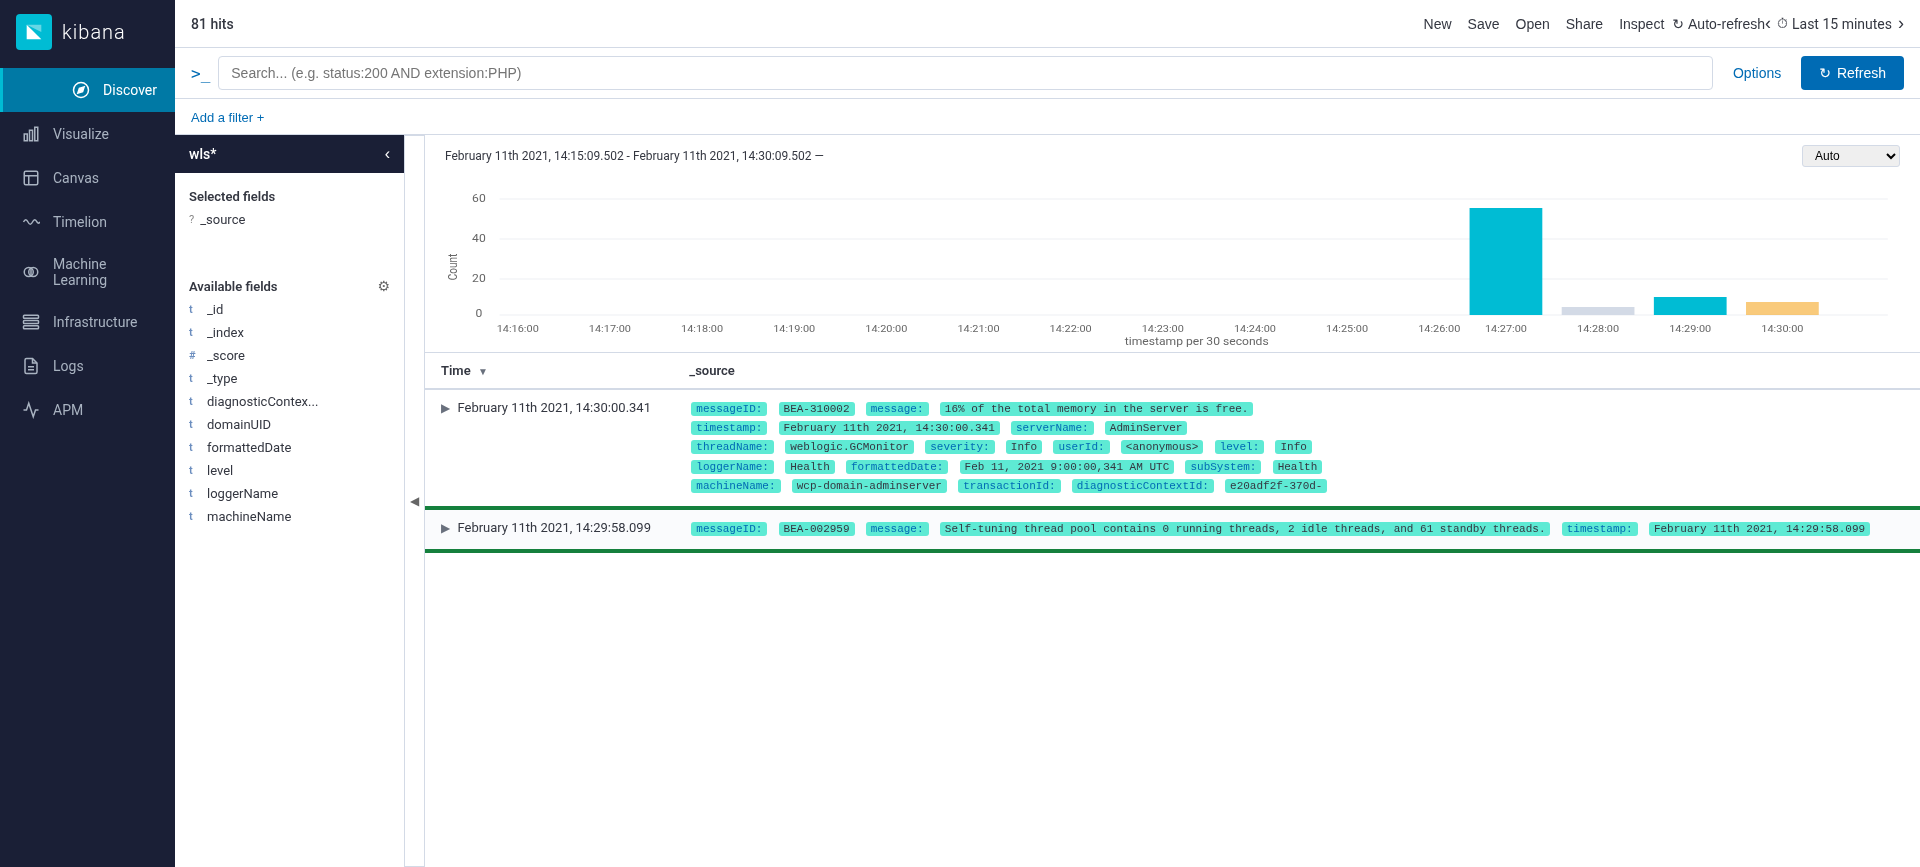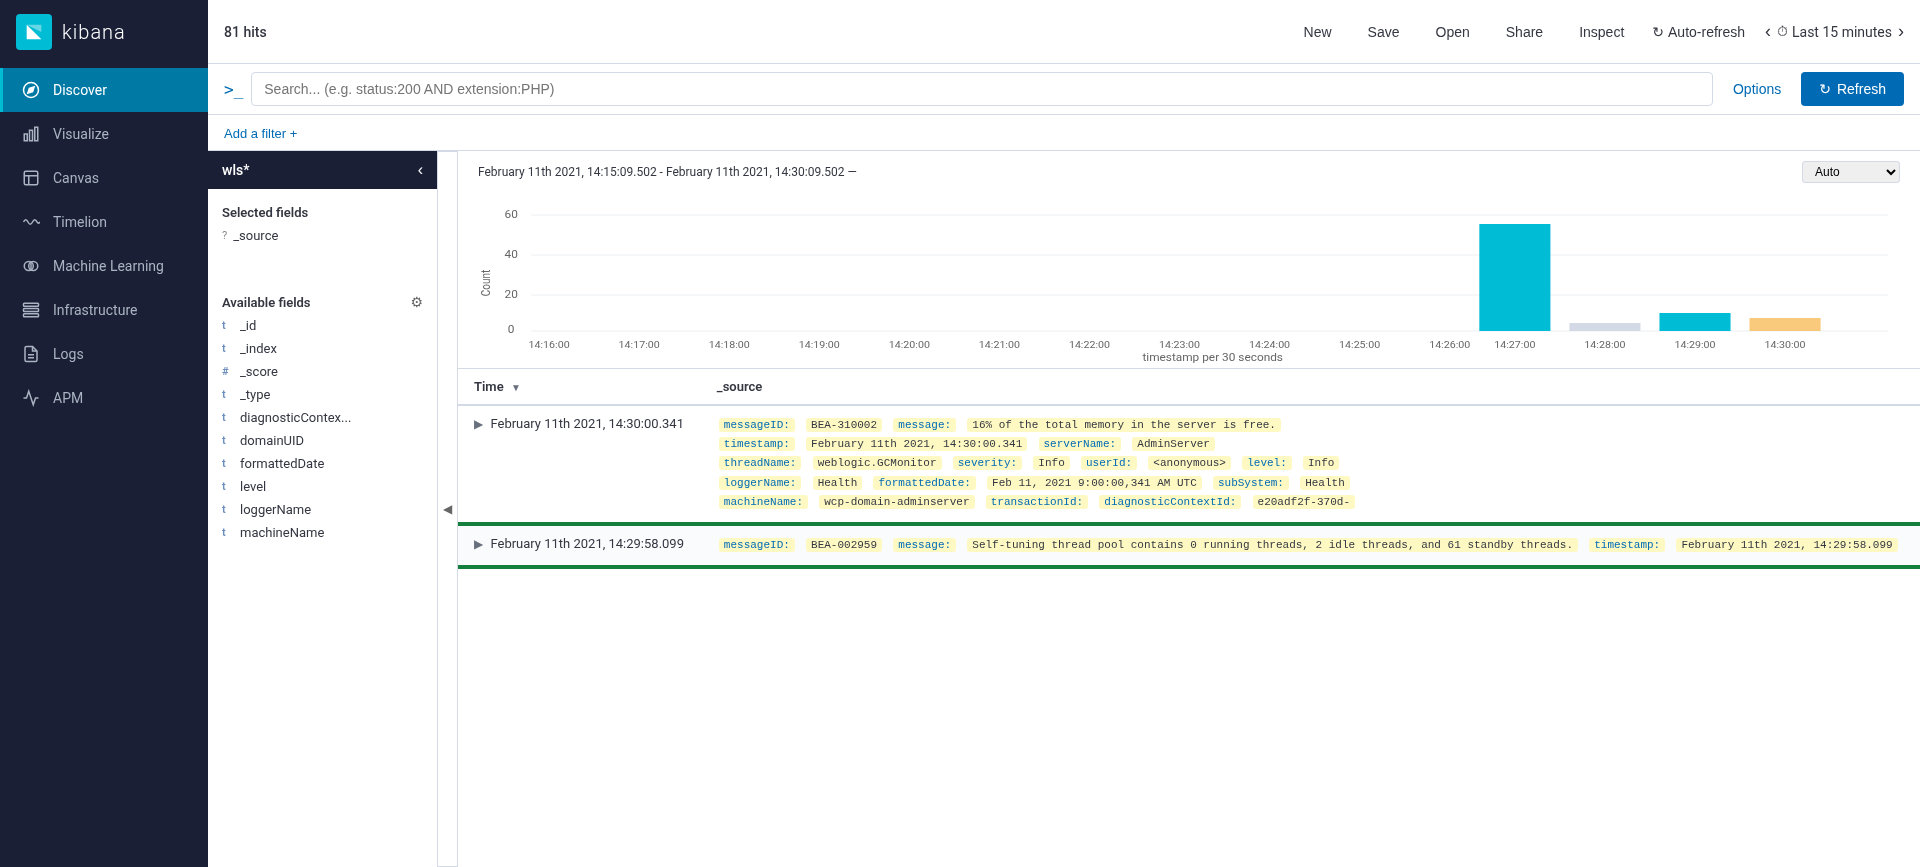--- a/index.html
+++ b/index.html
@@ -1,20 +1,20 @@
 <!DOCTYPE html>
 <html><head>
   <meta charset="utf-8">
   <style>
     * { box-sizing: border-box; margin: 0; padding: 0; }
     body { font-family: -apple-system, BlinkMacSystemFont, 'Segoe UI', Roboto, sans-serif; display: flex; height: 867px; overflow: hidden; background: #f5f5f5; }
 
     
     .sidebar {
-      width: 208px;
+      width: 175px;
       background: #1a1f36;
       display: flex;
       flex-direction: column;
       flex-shrink: 0;
       height: 100%;
       color: #fff;
     }
     .sidebar-logo {
       display: flex;
       align-items: center;
@@ -34,35 +34,34 @@
     .sidebar-nav { display: flex; flex-direction: column; flex: 1; padding-top: 4px; }
     .sidebar-item {
       display: flex; align-items: center; gap: 12px;
       padding: 12px 18px;
       cursor: pointer;
       color: #a9b3c1;
       font-size: 14px;
       border-left: 3px solid transparent;
       transition: background 0.15s;
     }
-    .sidebar-item.active { background: #0079a5; color: #fff; border-left: 3px solid #00bcd4; }
+    .sidebar-item.active { background: #0079a5; color: #fff; border-left: 3px solid #00bcd4; justify-content: flex-end; }
     .sidebar-icon { width: 20px; height: 20px; display: flex; align-items: center; justify-content: center; flex-shrink: 0; }
 
     
     .main { flex: 1; display: flex; flex-direction: column; overflow: hidden; }
 
     
     .topbar {
       background: #fff;
       border-bottom: 1px solid #d3dae6;
       display: flex;
       align-items: center;
       padding: 0 16px;
-      height: 64px;
-      gap: 20px;
+      height: 48px;
       flex-shrink: 0;
     }
     .topbar-hits { font-size: 14px; color: #343741; font-weight: 500; }
     .topbar-spacer { flex: 1; }
     .topbar-btn {
       background: none; border: none; cursor: pointer;
       font-size: 14px; color: #343741; padding: 4px 8px;
     }
     .auto-refresh-btn { display: flex; align-items: center; gap: 4px; color: #343741; font-size: 14px; cursor: pointer; background: none; border: none; }
     .topbar-nav { display: flex; align-items: center; gap: 6px; font-size: 14px; color: #343741; }
@@ -166,21 +165,21 @@
     
     .data-table { flex: 1; overflow-y: auto; }
     table { width: 100%; border-collapse: collapse; font-size: 13px; }
     thead { position: sticky; top: 0; background: #fff; z-index: 1; }
     th { text-align: left; padding: 10px 16px; border-bottom: 2px solid #d3dae6; color: #343741; font-weight: 600; white-space: nowrap; }
     th .sort-icon { color: #69707d; font-size: 10px; margin-left: 4px; }
     td { padding: 10px 16px; border-bottom: 4px solid #15803d; vertical-align: top; }
     .expand-btn { background: none; border: none; cursor: pointer; color: #69707d; font-size: 12px; margin-right: 4px; }
     .time-cell { white-space: nowrap; color: #343741; min-width: 180px; }
     .source-cell { color: #343741; font-size: 12px; font-family: 'Courier New', monospace; line-height: 1.6; }
-    .source-badge { background: #fef9c3; color: #343741; border-radius: 3px; padding: 1px 5px; margin: 1px 2px; font-size: 11px; display: inline; }
+    .source-badge { background: #5eead4; color: #343741; border-radius: 3px; padding: 1px 5px; margin: 1px 2px; font-size: 11px; display: inline; }
     .source-key { color: #006bb4; }
     tr:nth-child(even) td { background: #fafbfd; }
 
     
     ::-webkit-scrollbar { width: 6px; height: 6px; }
     ::-webkit-scrollbar-track { background: #f5f5f5; }
     ::-webkit-scrollbar-thumb { background: #c9c9c9; border-radius: 3px; }
   </style>
 </head>
 <body>

